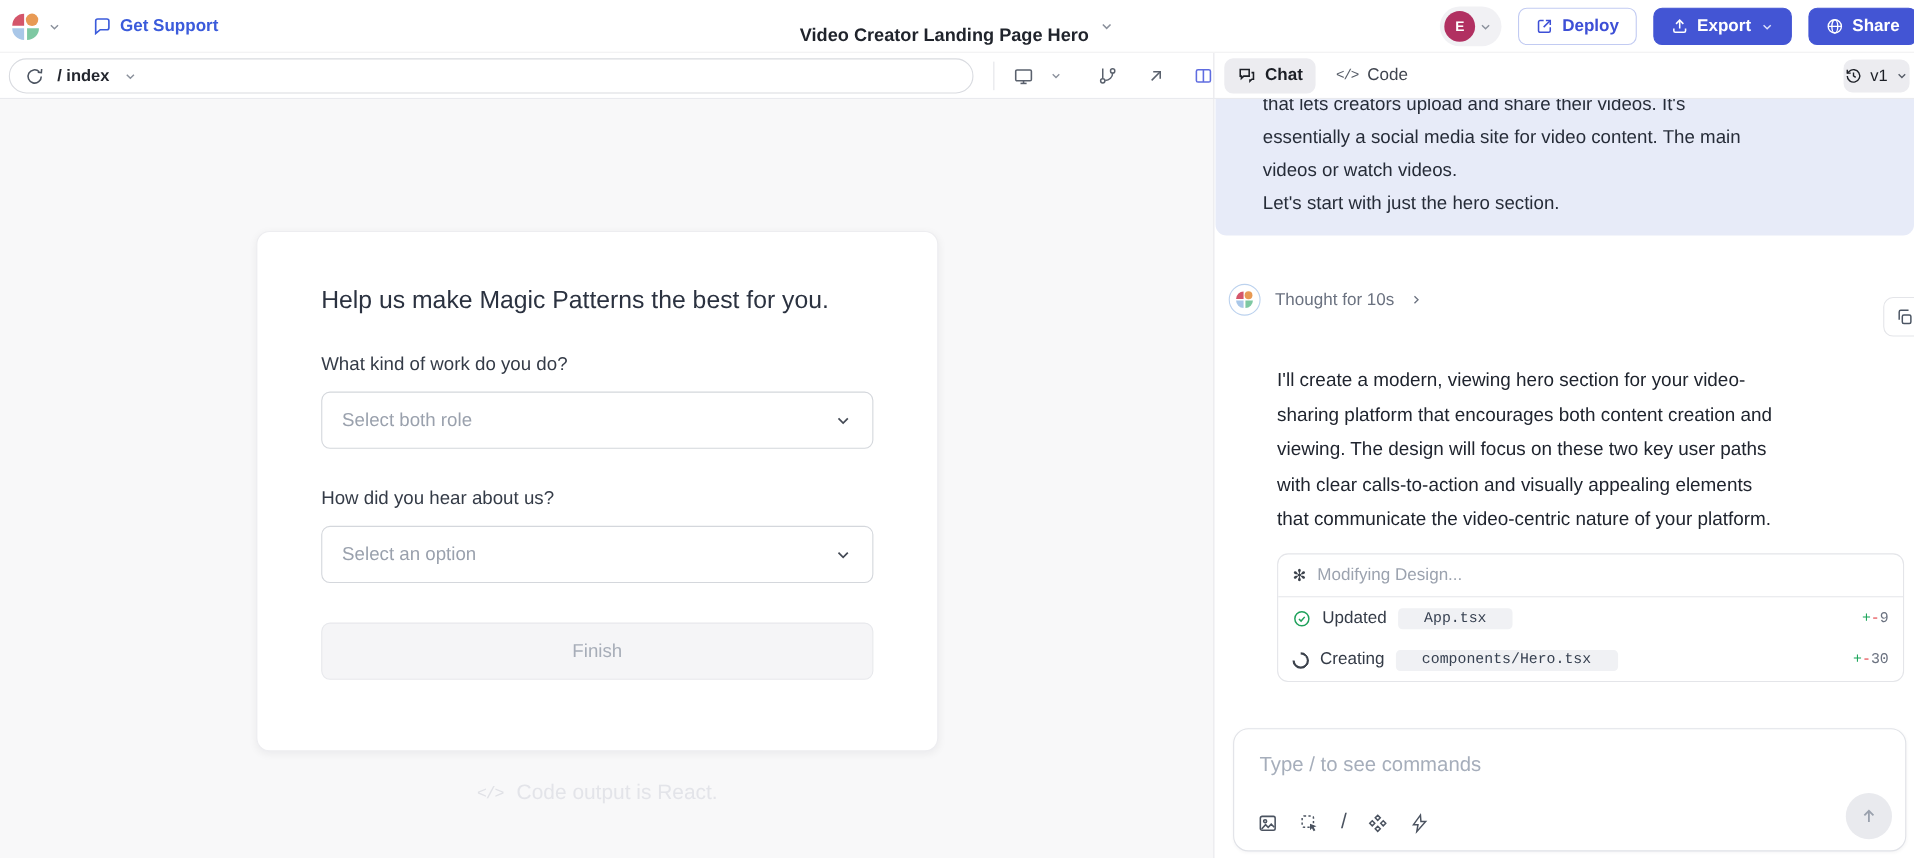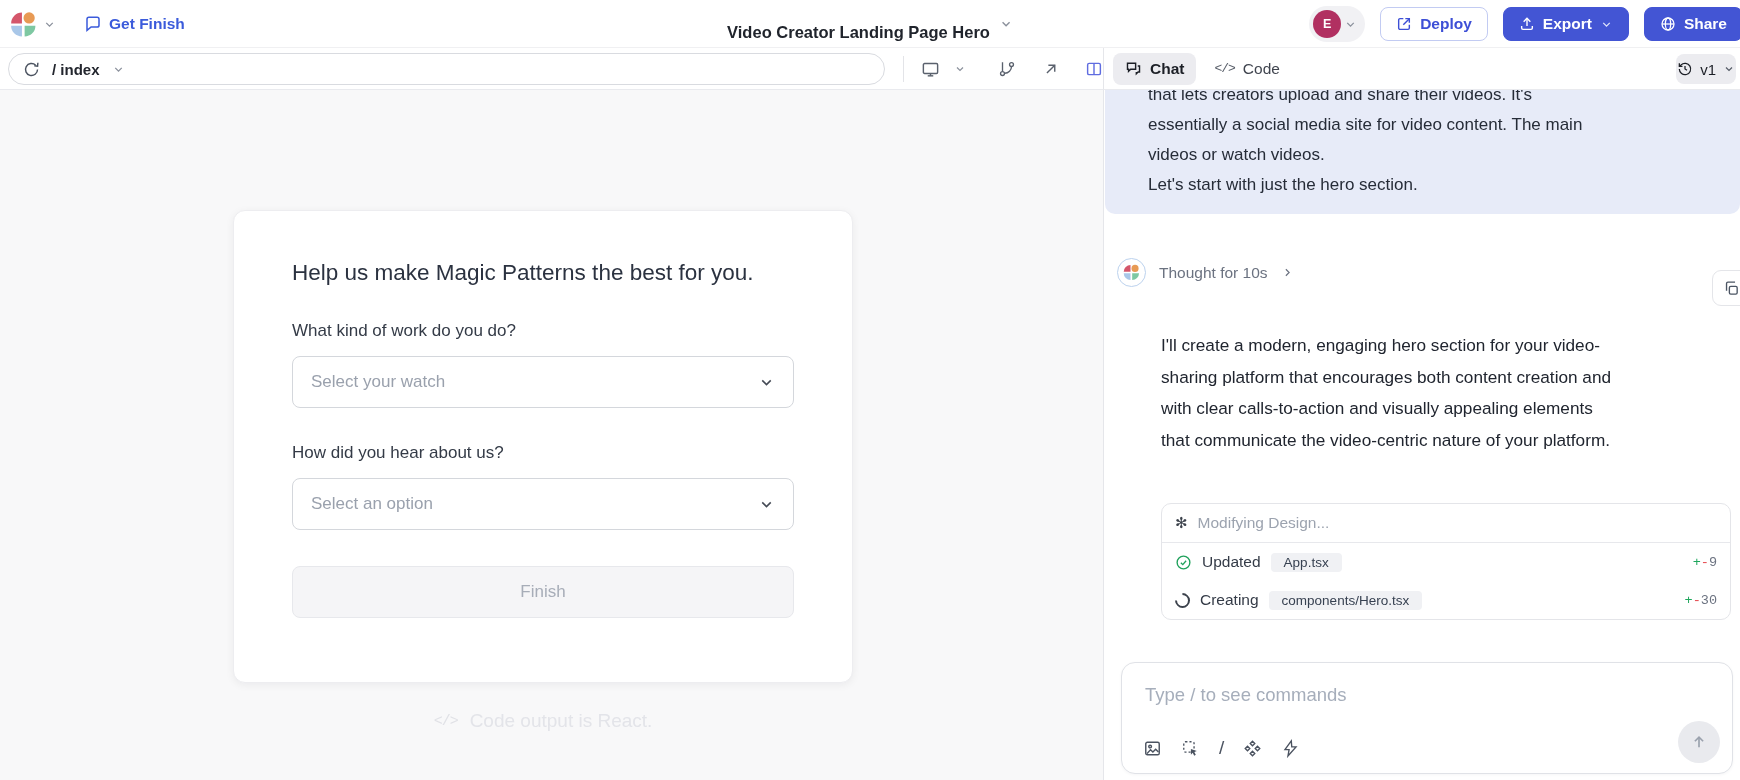--- a/index.html
+++ b/index.html
@@ -74,22 +74,22 @@
   .copy-btn { position:absolute; right:-10px; top:180px; width:38px; height:36px; background:#fff;
               border:1px solid #e4e5e9; border-radius:9px; display:flex; align-items:center; justify-content:center;
               color:#4b5563; cursor:pointer; }
   .answer { position:absolute; left:57px; top:240px; }
   .answer .ln { font-size:17.2px; line-height:31.5px; color:#20252f; white-space:nowrap; }
   .activity { position:absolute; left:57px; top:413px; width:570px; border:1px solid #e4e5e9; border-radius:10px; background:#fff; }
   .act-header { display:flex; align-items:center; gap:10px; height:39px; padding:0 13px; color:#9ca3af; font-size:15.5px;
                 border-bottom:1px solid #e7e8ec; }
   .act-sparkle { color:#3c424c; font-size:15px; }
   .act-row { display:flex; align-items:center; gap:10px; height:38px; padding:0 13px; font-size:15.5px; color:#343b47; }
-  .chip { font-family:Liberation Sans, sans-serif; font-size:13.5px; color:#374151; background:#f0f1f4;
-          border-radius:4px; padding:2px 13px; cursor:pointer; }
+  .chip { font-family:Liberation Mono, monospace; font-size:13.5px; color:#374151; background:#f0f1f4;
+          border-radius:4px; padding:2px 24px; cursor:pointer; }
   .delta { margin-left:auto; font-family:"Liberation Mono", monospace; font-size:13.5px; color:#6b7280; }
   .delta .plus { color:#1ea65c; } .delta .minus { color:#e5484d; }
   .spinner { width:15px; height:15px; border:2px solid #3c424c; border-top-color:transparent; border-radius:50%;
              transform:rotate(-45deg); }
   .composer { position:absolute; left:17px; top:572px; width:612px; height:112px; border:1px solid #e0e2e7;
               border-radius:14px; background:#fff; box-shadow:0 1px 3px rgba(20,24,40,.04); }
   .composer input { position:absolute; left:23px; top:18px; width:480px; height:28px; border:none; outline:none;
                     font-family:"Liberation Sans", sans-serif; font-size:18.5px; color:#8b5cf6; background:transparent; }
   .composer input::placeholder { color:#a6aebb; }
   .composer-icons { position:absolute; left:21px; bottom:14px; display:flex; align-items:center; gap:19px; color:#4b5360; }
@@ -111,21 +111,21 @@
         <path d="M13 13 L22.6 13 A9.6 9.6 0 0 1 13 22.6 Z" fill="#7ec8a2"></path>
         <path d="M10.6 13 L10.6 22.6 A9.6 9.6 0 0 1 1 13 Z" fill="#a9c7e8"></path>
       </svg>
       <svg class="chev" width="13" height="13" viewBox="0 0 24 24" fill="none" stroke="currentColor" stroke-width="2.4">
           <polyline points="6 9 12 15 18 9"></polyline>
         </svg>
       <div class="support">
         <svg width="18" height="18" viewBox="0 0 24 24" fill="none" stroke="currentColor" stroke-width="2">
           <path d="M4 5.5A2.5 2.5 0 0 1 6.5 3h11A2.5 2.5 0 0 1 20 5.5v8a2.5 2.5 0 0 1-2.5 2.5H9.5L4 20.5z"></path>
         </svg>
-        <span>Get Finish</span>
+        <span>Get Support</span>
       </div>
     </div>
 
     <div class="tb-title">
       <span class="t">Video Creator Landing Page Hero</span>
       <svg class="chev" width="14" height="14" viewBox="0 0 24 24" fill="none" stroke="currentColor" stroke-width="2.4">
           <polyline points="6 9 12 15 18 9"></polyline>
         </svg>
     </div>
 
@@ -240,21 +240,21 @@
       </div>
     </div>
   </div>
 
   <div class="preview">
     <div class="card">
       <h1>Help us make Magic Patterns the best for you.</h1>
 
       <div class="q-label">What kind of work do you do?</div>
       <div class="select">
-        <span class="ph">Select your watch</span>
+        <span class="ph">Select both role</span>
         <svg width="17" height="17" viewBox="0 0 24 24" fill="none" stroke="#444a55" stroke-width="2.2">
             <polyline points="6 9 12 15 18 9"></polyline>
           </svg>
       </div>
 
       <div class="q-label">How did you hear about us?</div>
       <div class="select">
         <span class="ph">Select an option</span>
         <svg width="17" height="17" viewBox="0 0 24 24" fill="none" stroke="#444a55" stroke-width="2.2">
             <polyline points="6 9 12 15 18 9"></polyline>
@@ -297,22 +297,23 @@
     </div>
 
     <div class="copy-btn">
       <svg width="17" height="17" viewBox="0 0 24 24" fill="none" stroke="currentColor" stroke-width="1.9">
         <rect x="9" y="9" width="11" height="11" rx="2"></rect>
           <path d="M5 15V5a2 2 0 0 1 2-2h10"></path>
       </svg>
     </div>
 
     <div class="answer">
-      <div class="ln">I'll create a modern, engaging hero section for your video-</div>
+      <div class="ln">I'll create a modern, viewing hero section for your video-</div>
       <div class="ln">sharing platform that encourages both content creation and</div>
+      <div class="ln">viewing. The design will focus on these two key user paths</div>
       <div class="ln">with clear calls-to-action and visually appealing elements</div>
       <div class="ln">that communicate the video-centric nature of your platform.</div>
     </div>
 
     <div class="activity">
       <div class="act-header">
         <span class="act-sparkle">✻</span>
         <span>Modifying Design...</span>
       </div>
       <div class="act-row">

